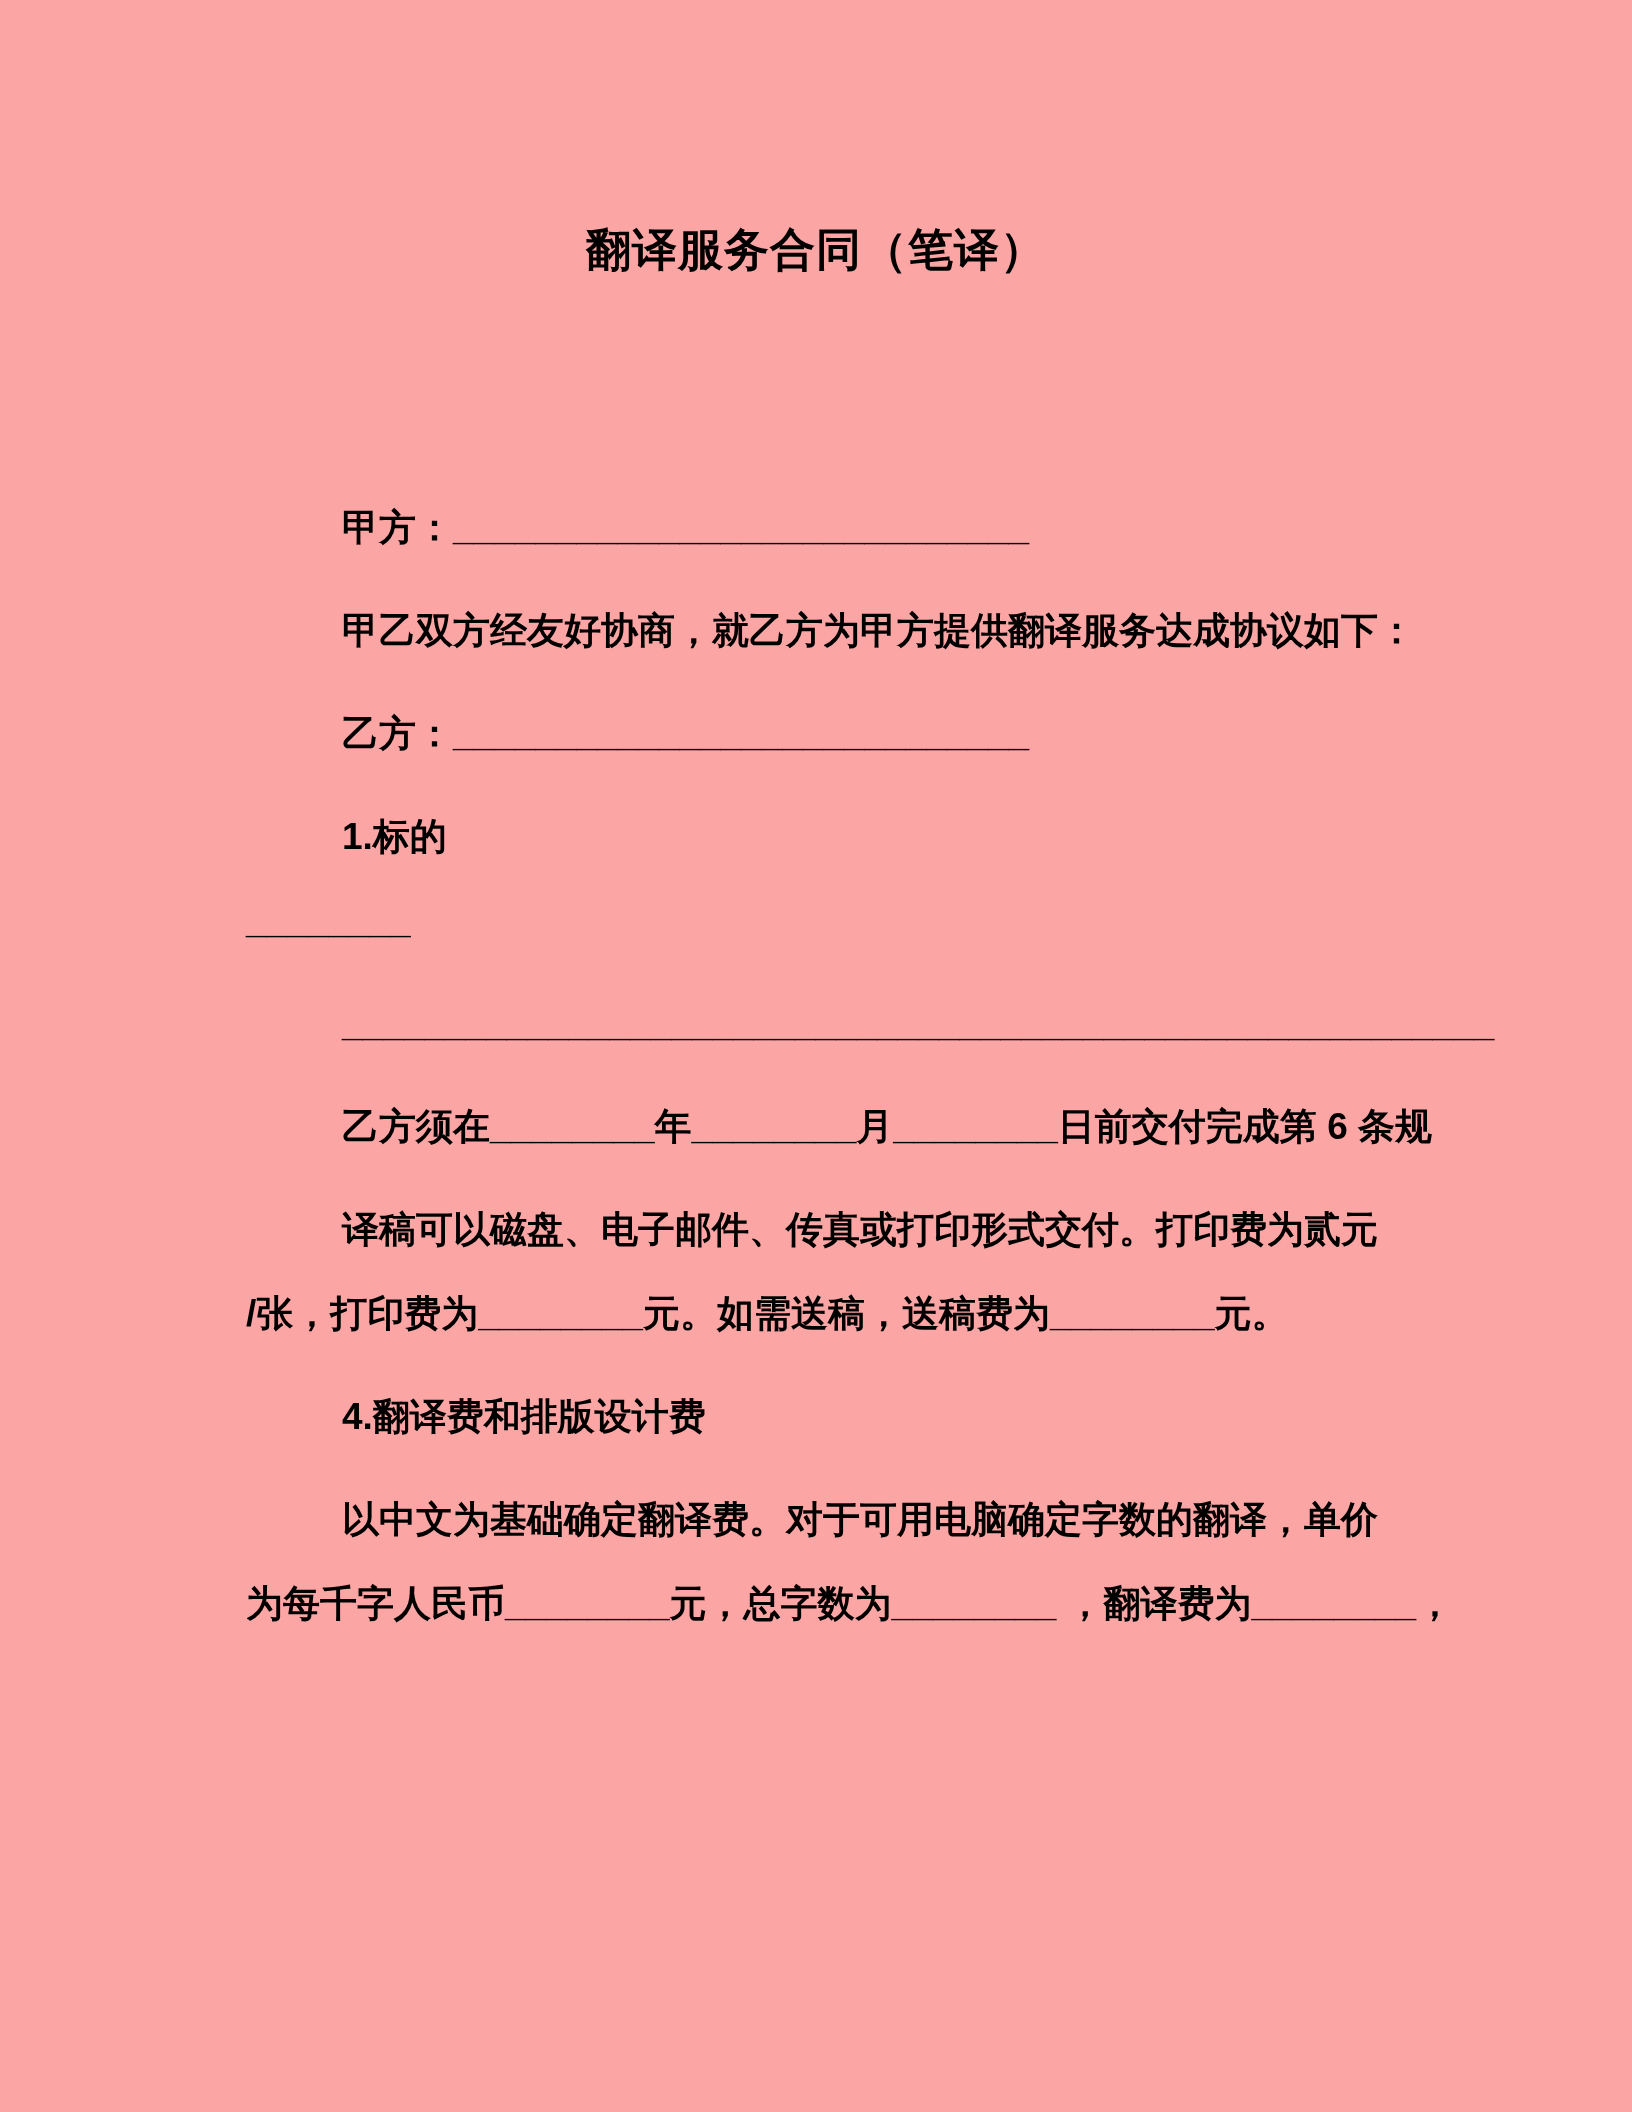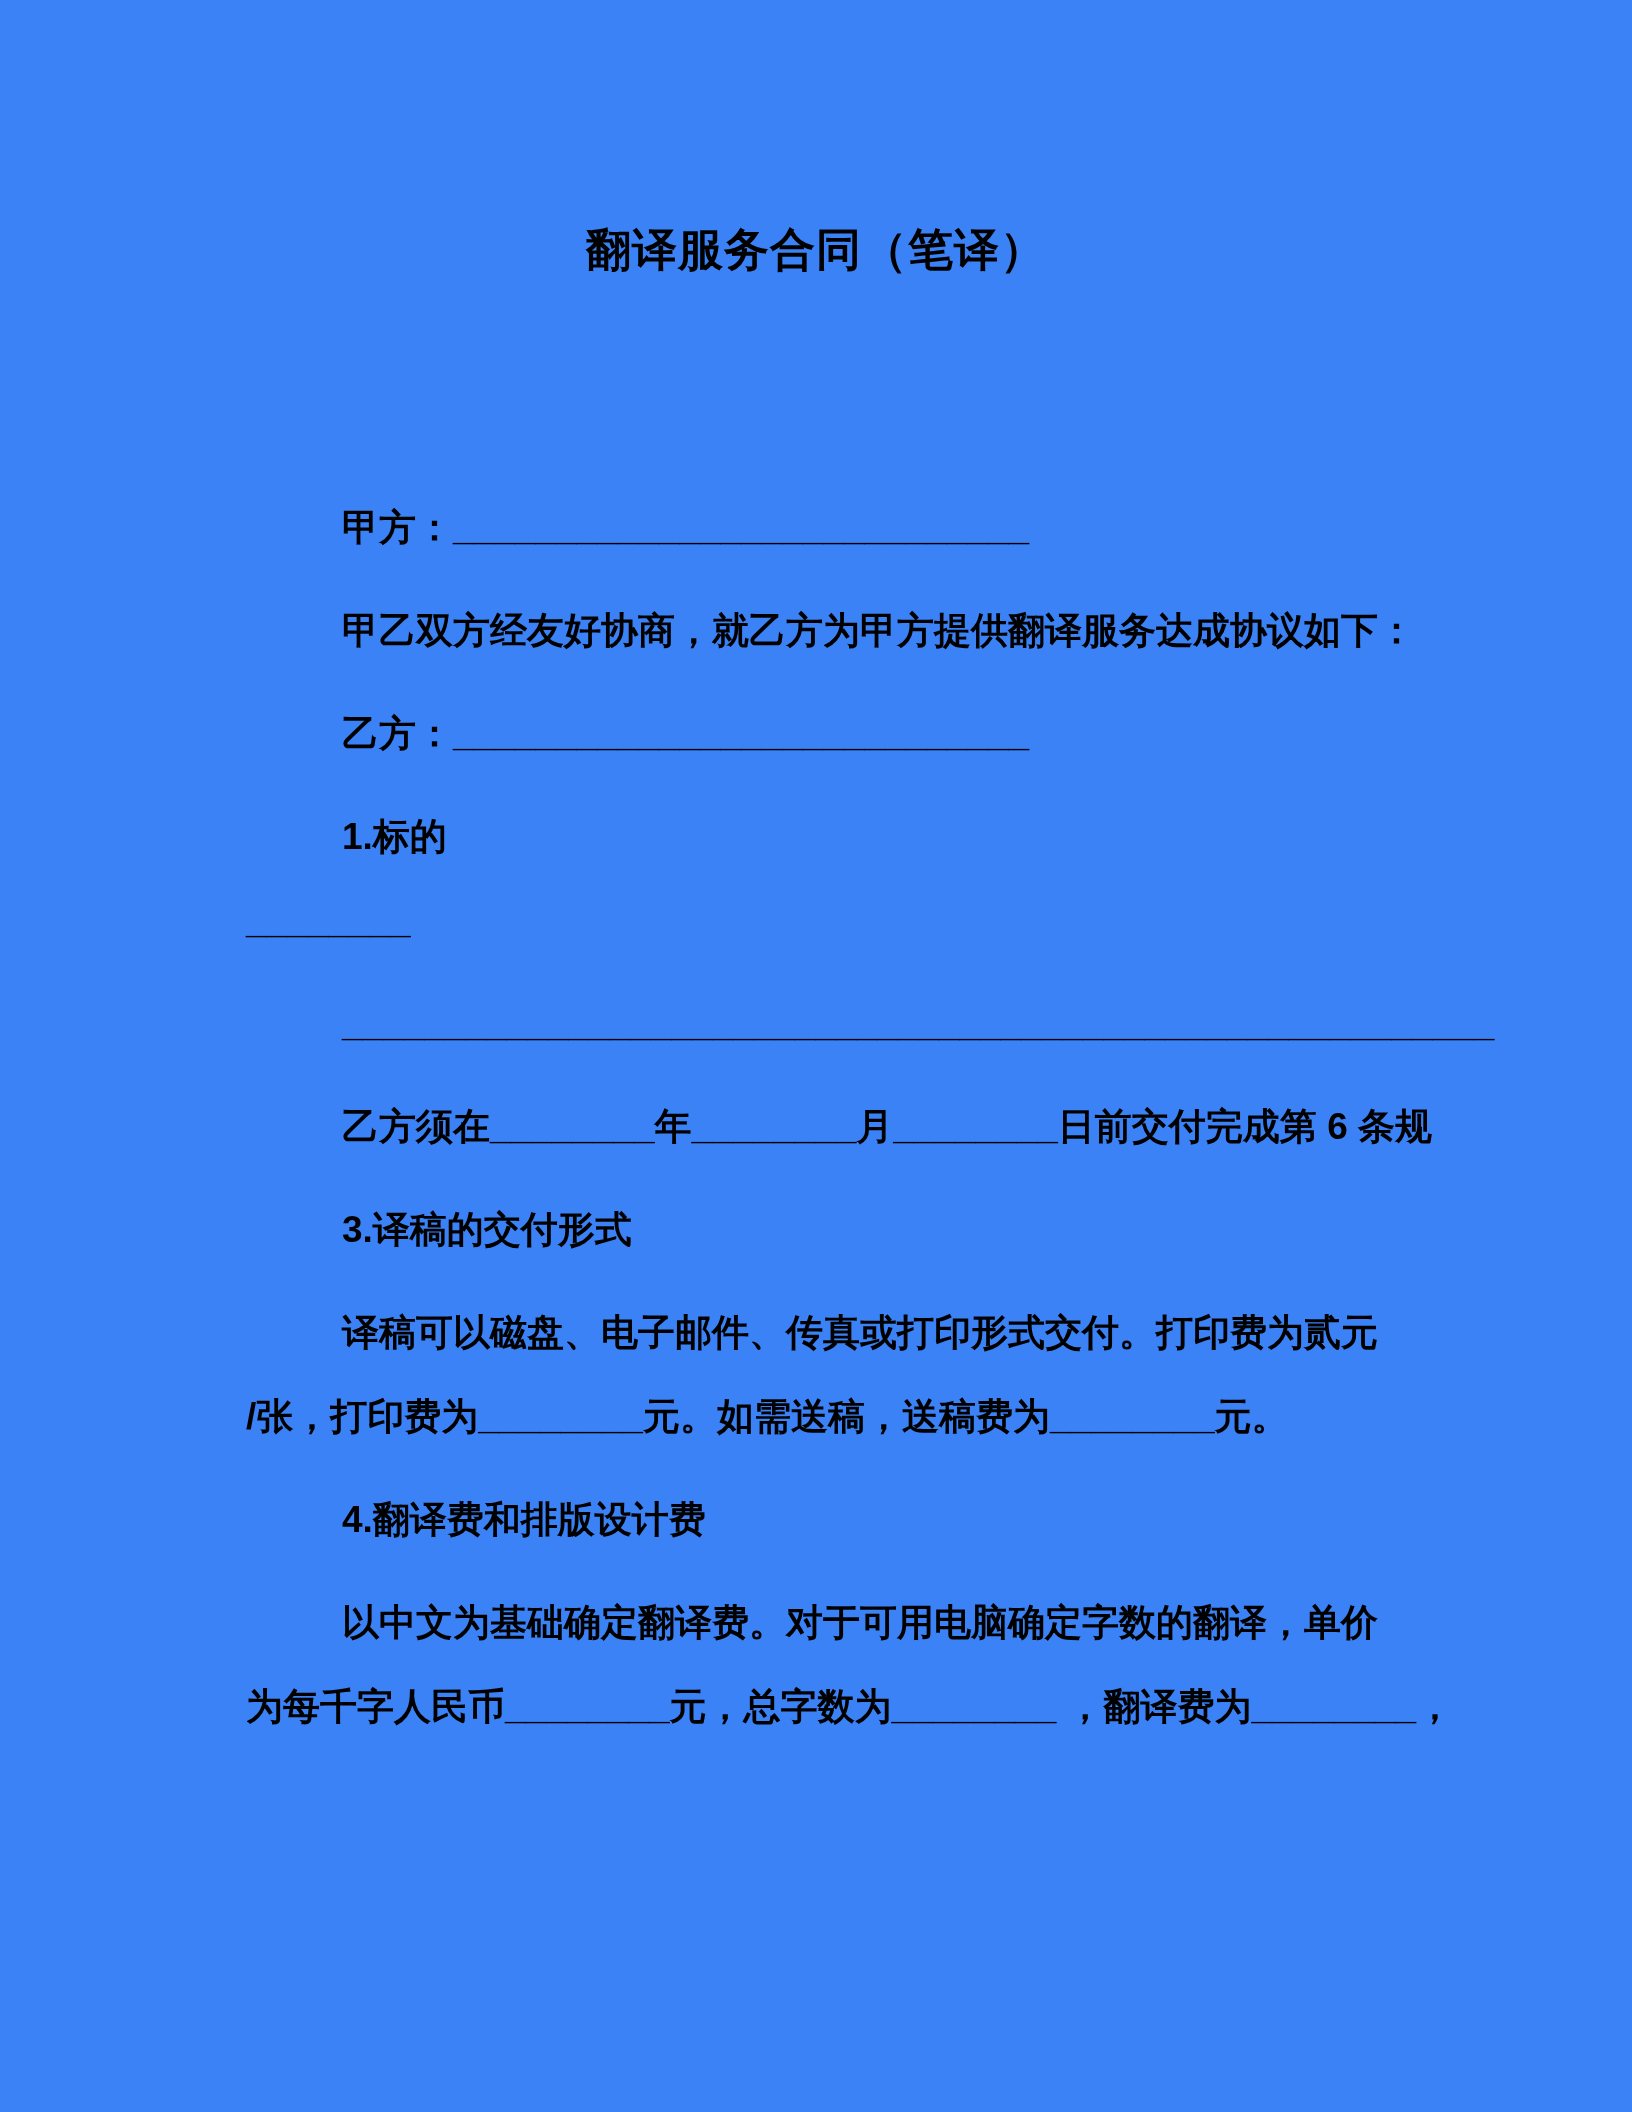--- a/index.html
+++ b/index.html
@@ -4,21 +4,21 @@
 <style>
   html, body {
     margin: 0;
     padding: 0;
     background: #ffffff;
   }
   .page {
     position: relative;
     width: 1632px;
     height: 2112px;
-    background: #3b82f6;
+    background: #fca5a5;
     color: #000000;
     font-family: "Liberation Sans", sans-serif;
     font-weight: 700;
     box-sizing: border-box;
     padding: 212px 240px 0 240px;
     overflow: hidden;
   }
   .doc-title {
     margin: 0 0 202px 0;
     font-size: 45px;
@@ -56,21 +56,20 @@
   <div class="line indent para">1.标的</div>
 
   <div class="line">________</div>
 
   <div class="line indent para">________________________________________________________</div>
 
 
   <div class="line indent para">乙方须在________年________月________日前交付完成第 6 条规</div>
 
 
-  <div class="line indent para">3.译稿的交付形式</div>
 
   <div class="line indent para">译稿可以磁盘、电子邮件、传真或打印形式交付。打印费为贰元</div>
 
   <div class="line">/张，打印费为________元。如需送稿，送稿费为________元。</div>
 
   <div class="line indent para">4.翻译费和排版设计费</div>
 
   <div class="line indent para">以中文为基础确定翻译费。对于可用电脑确定字数的翻译，单价</div>
 
   <div class="line">为每千字人民币________元，总字数为________ ，翻译费为________，</div>

